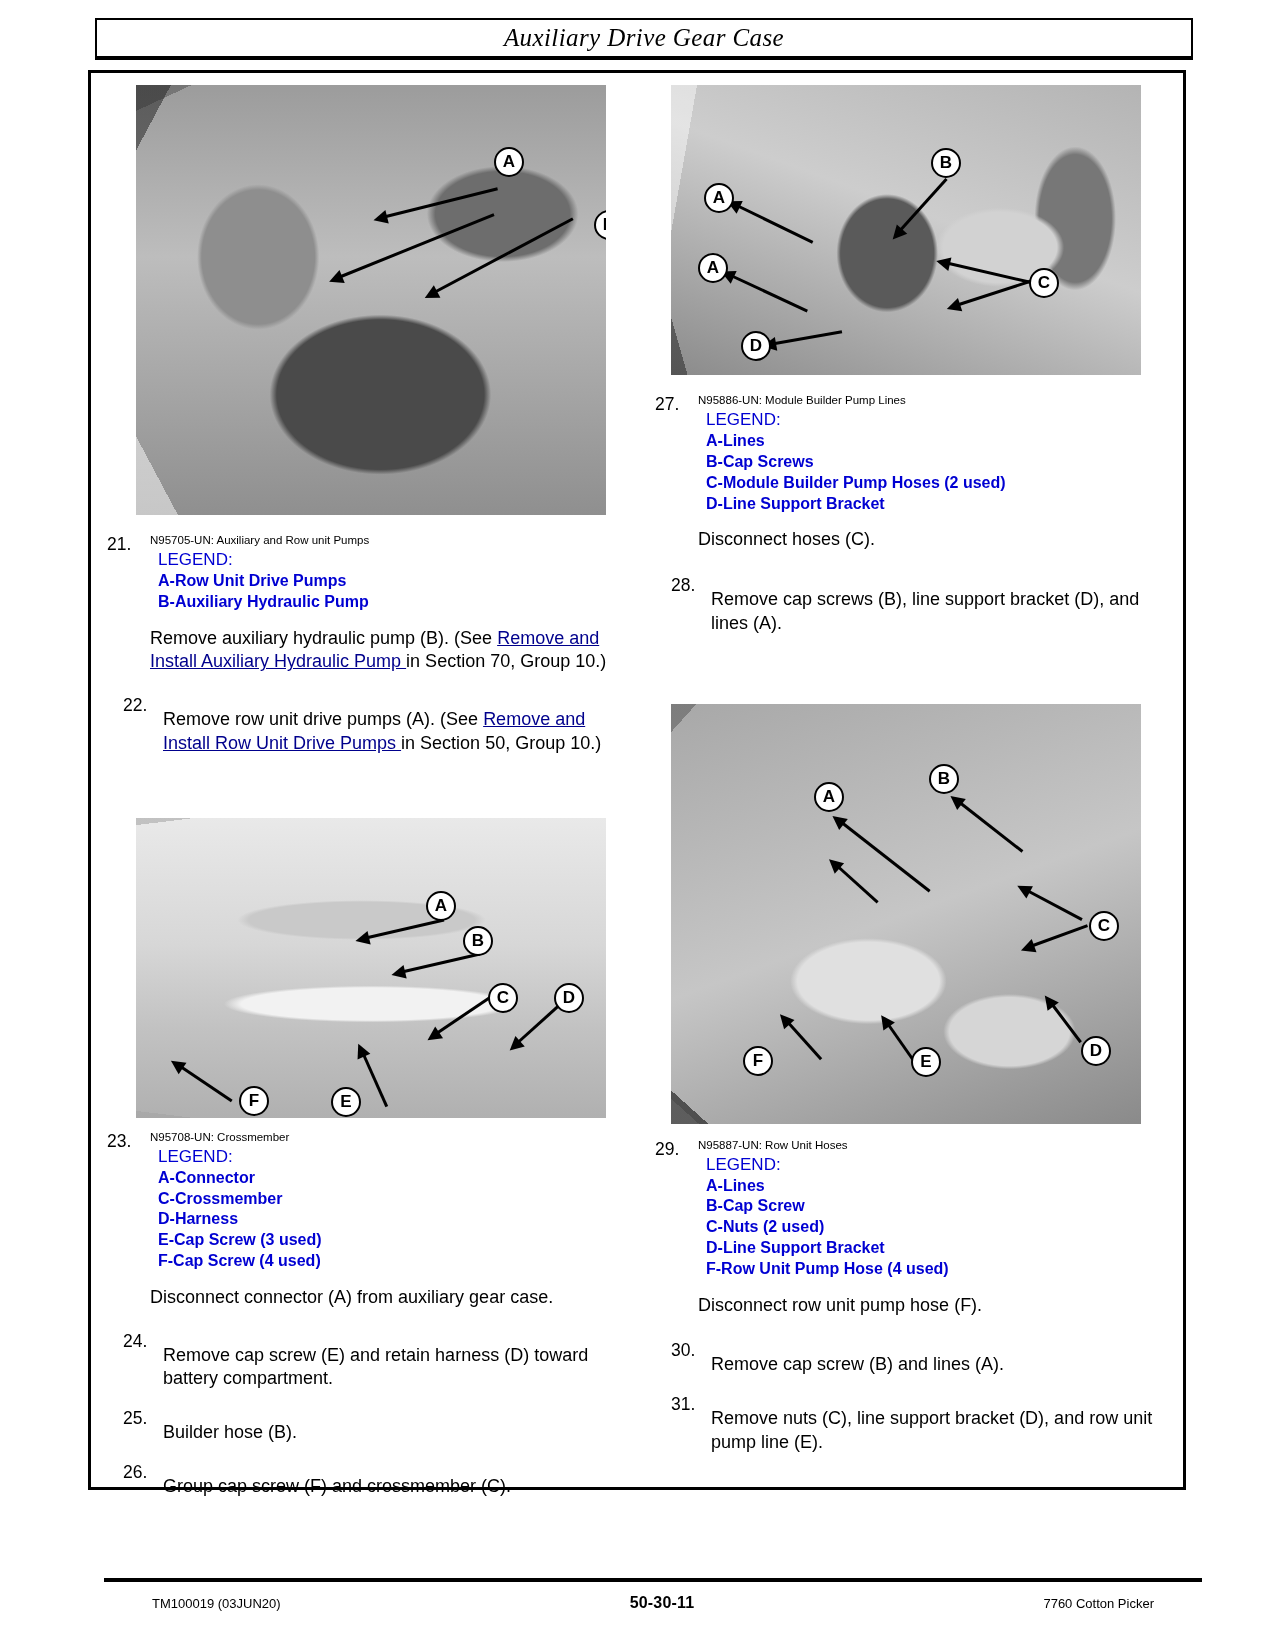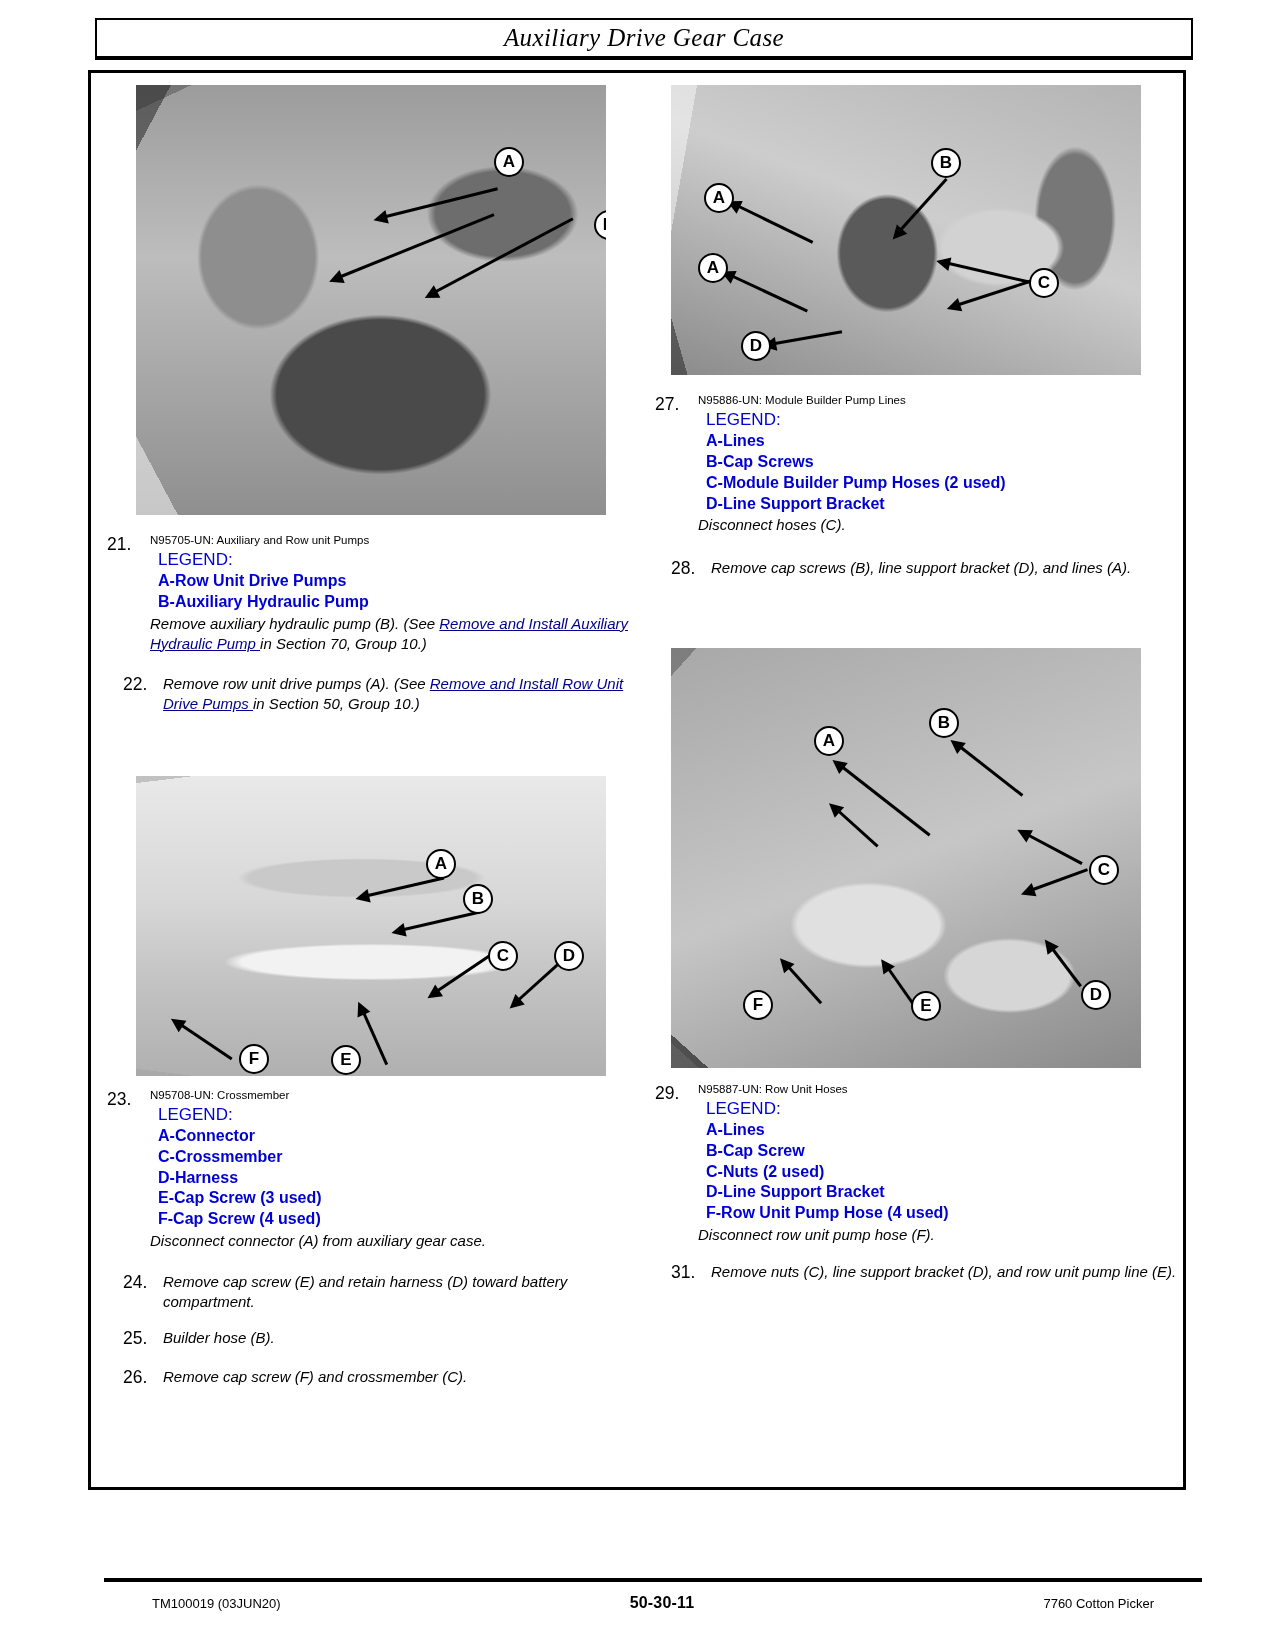--- a/index.html
+++ b/index.html
@@ -196,24 +196,23 @@
     font-size: 17px;
     line-height: 1.28;
   }
   .legend-item {
     color: #0000d2;
     font-weight: bold;
     font-size: 16px;
     line-height: 1.3;
   }
   .body-text {
-    font-size: 15px;
+    font-size: 18px;
     line-height: 1.32;
-    margin-top: 1px;
-    font-style: italic;
+    margin-top: 14px;
   }
   .xref {
     color: #00008c;
     text-decoration: underline;
   }
   .step-caption-body { padding-left: 3px; }
 </style>
 </head>
 <body>
 
@@ -300,21 +299,21 @@
     <div class="step" style="margin-top:16px; padding-left:16px;">
       <div class="step-num">25.</div>
       <div class="step-body">
         <div class="body-text">Builder hose (B).</div>
       </div>
     </div>
 
     <div class="step" style="margin-top:16px; padding-left:16px;">
       <div class="step-num">26.</div>
       <div class="step-body">
-        <div class="body-text">Remove cap screw (F) and crossmember (C).</div>
+        <div class="body-text">Group cap screw (F) and crossmember (C).</div>
       </div>
     </div>
 
   </div>
 
   <div class="col col-right">
 
     <div class="figure fig-photo" style="margin:12px 0 0 22px; width:470px; height:290px;">
       <div class="fig-inner photo-tex-2"></div>
       <div class="lead" style="left:68px; top:120px; width:82px; transform:rotate(26deg);"></div>
@@ -379,20 +378,26 @@
           <div class="legend-item">A-Lines</div>
           <div class="legend-item">B-Cap Screw</div>
           <div class="legend-item">C-Nuts (2 used)</div>
           <div class="legend-item">D-Line Support Bracket</div>
           <div class="legend-item">F-Row Unit Pump Hose (4 used)</div>
         </div>
         <div class="body-text">Disconnect row unit pump hose (F).</div>
       </div>
     </div>
 
+    <div class="step" style="margin-top:22px; padding-left:16px;">
+      <div class="step-num">30.</div>
+      <div class="step-body">
+        <div class="body-text">Remove cap screw (B) and lines (A).</div>
+      </div>
+    </div>
 
     <div class="step" style="margin-top:16px; padding-left:16px;">
       <div class="step-num">31.</div>
       <div class="step-body">
         <div class="body-text">Remove nuts (C), line support bracket (D), and row unit pump line (E).</div>
       </div>
     </div>
 
   </div>
 

